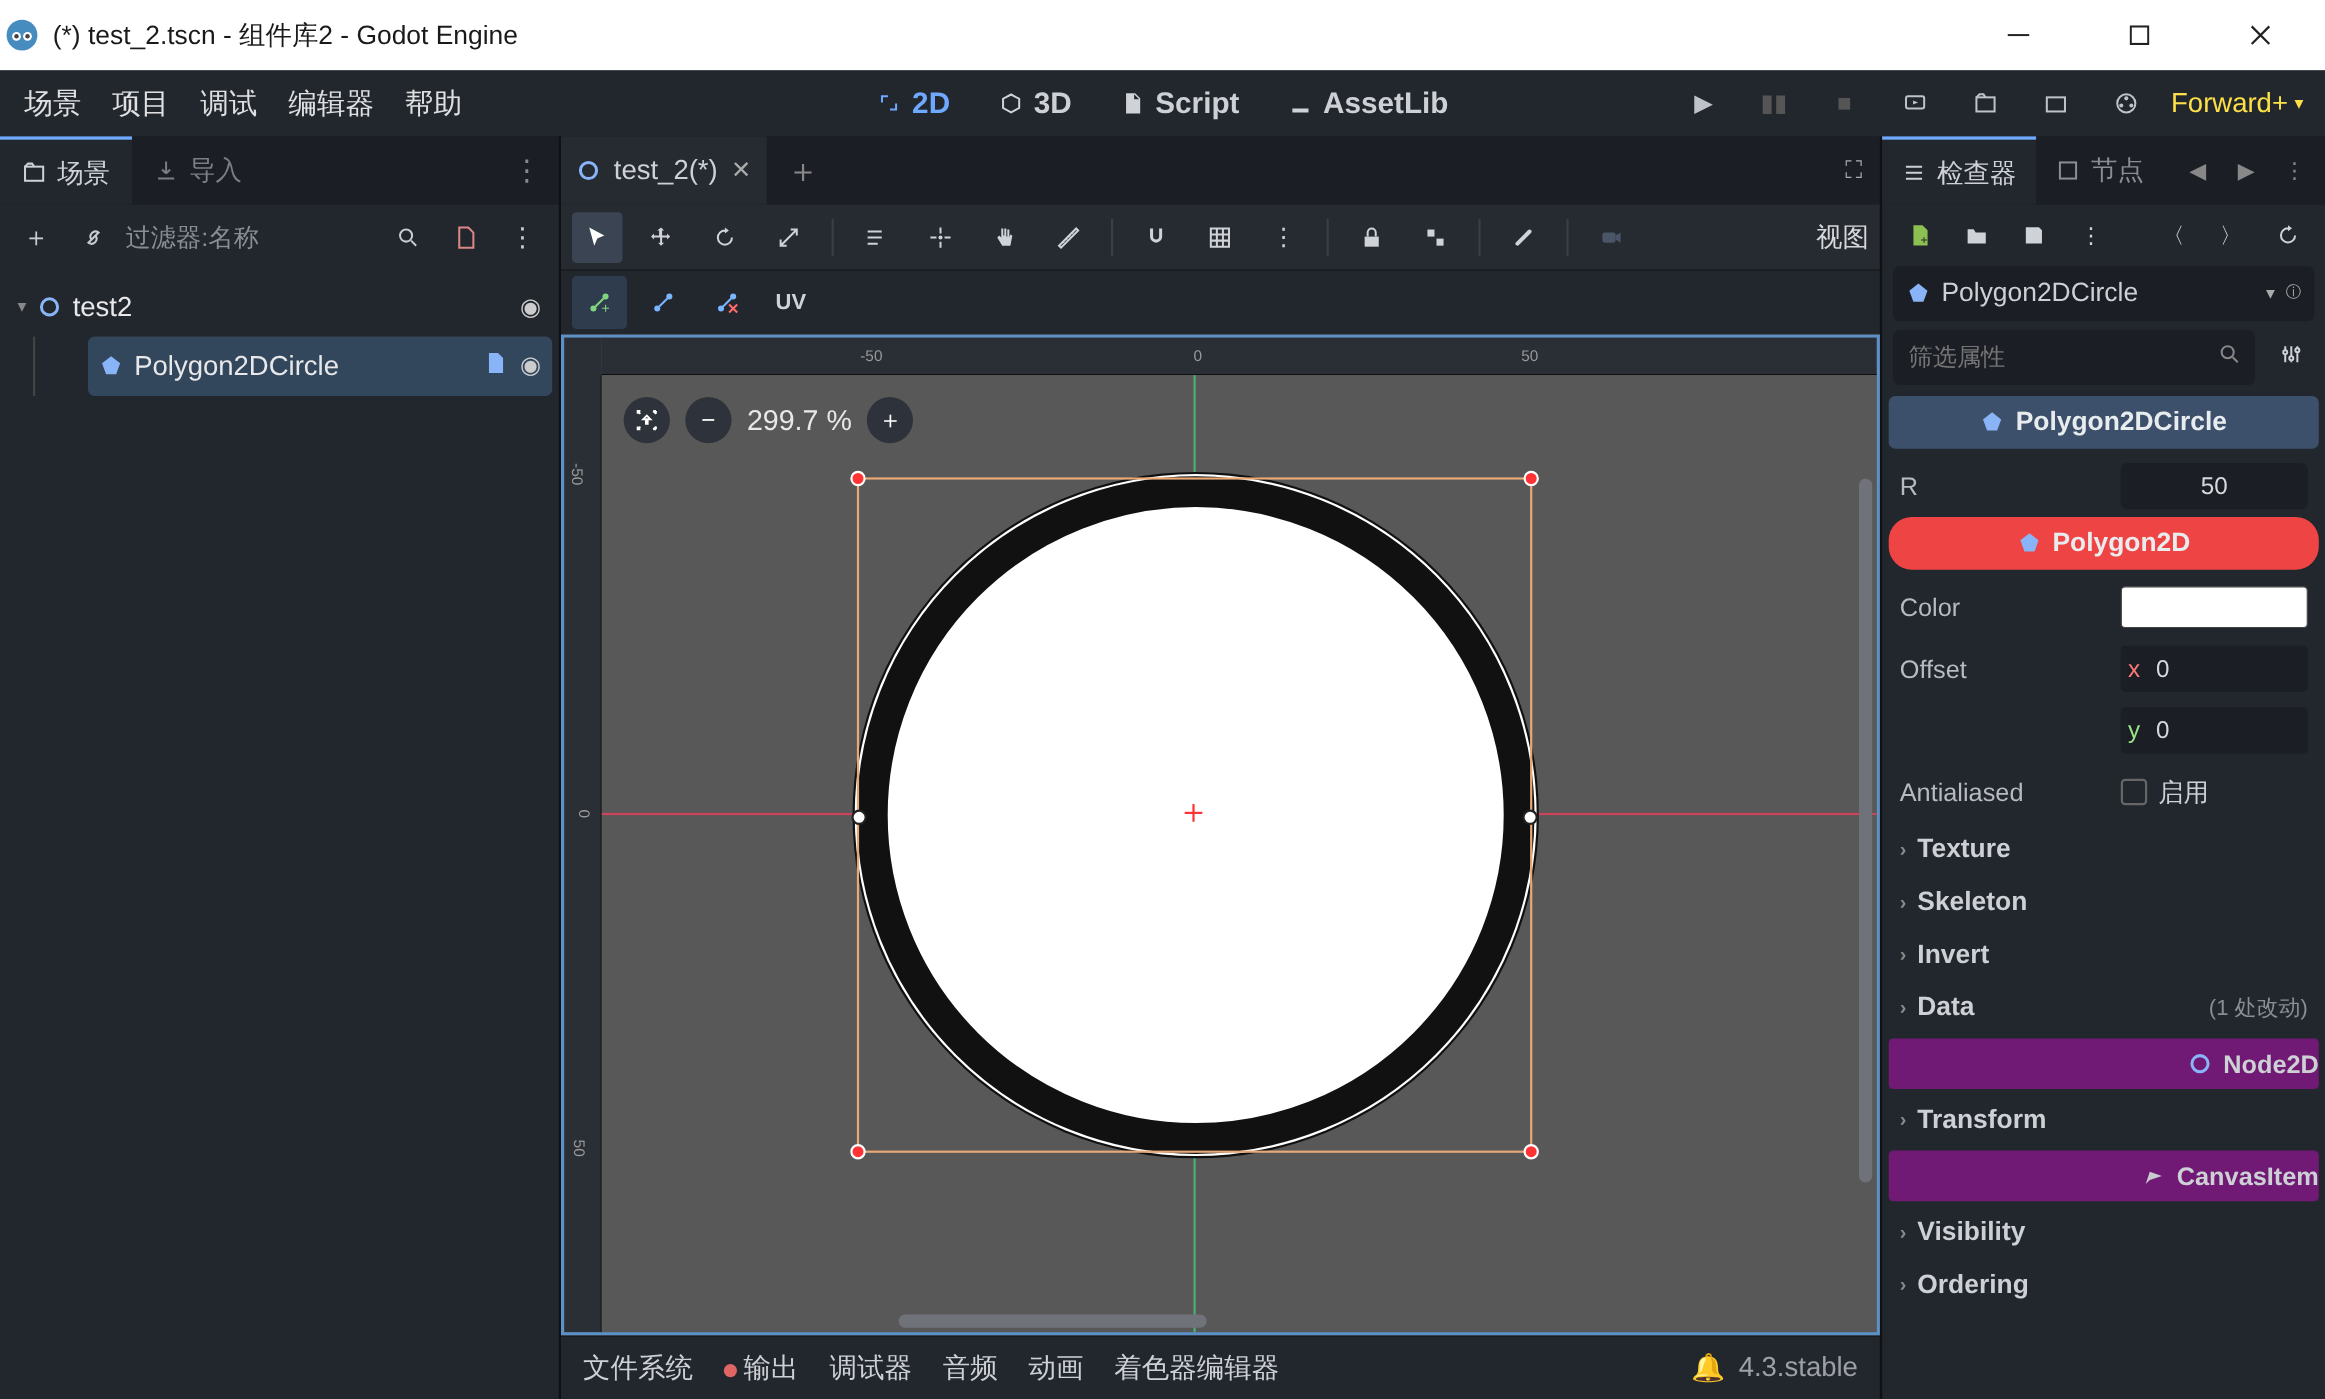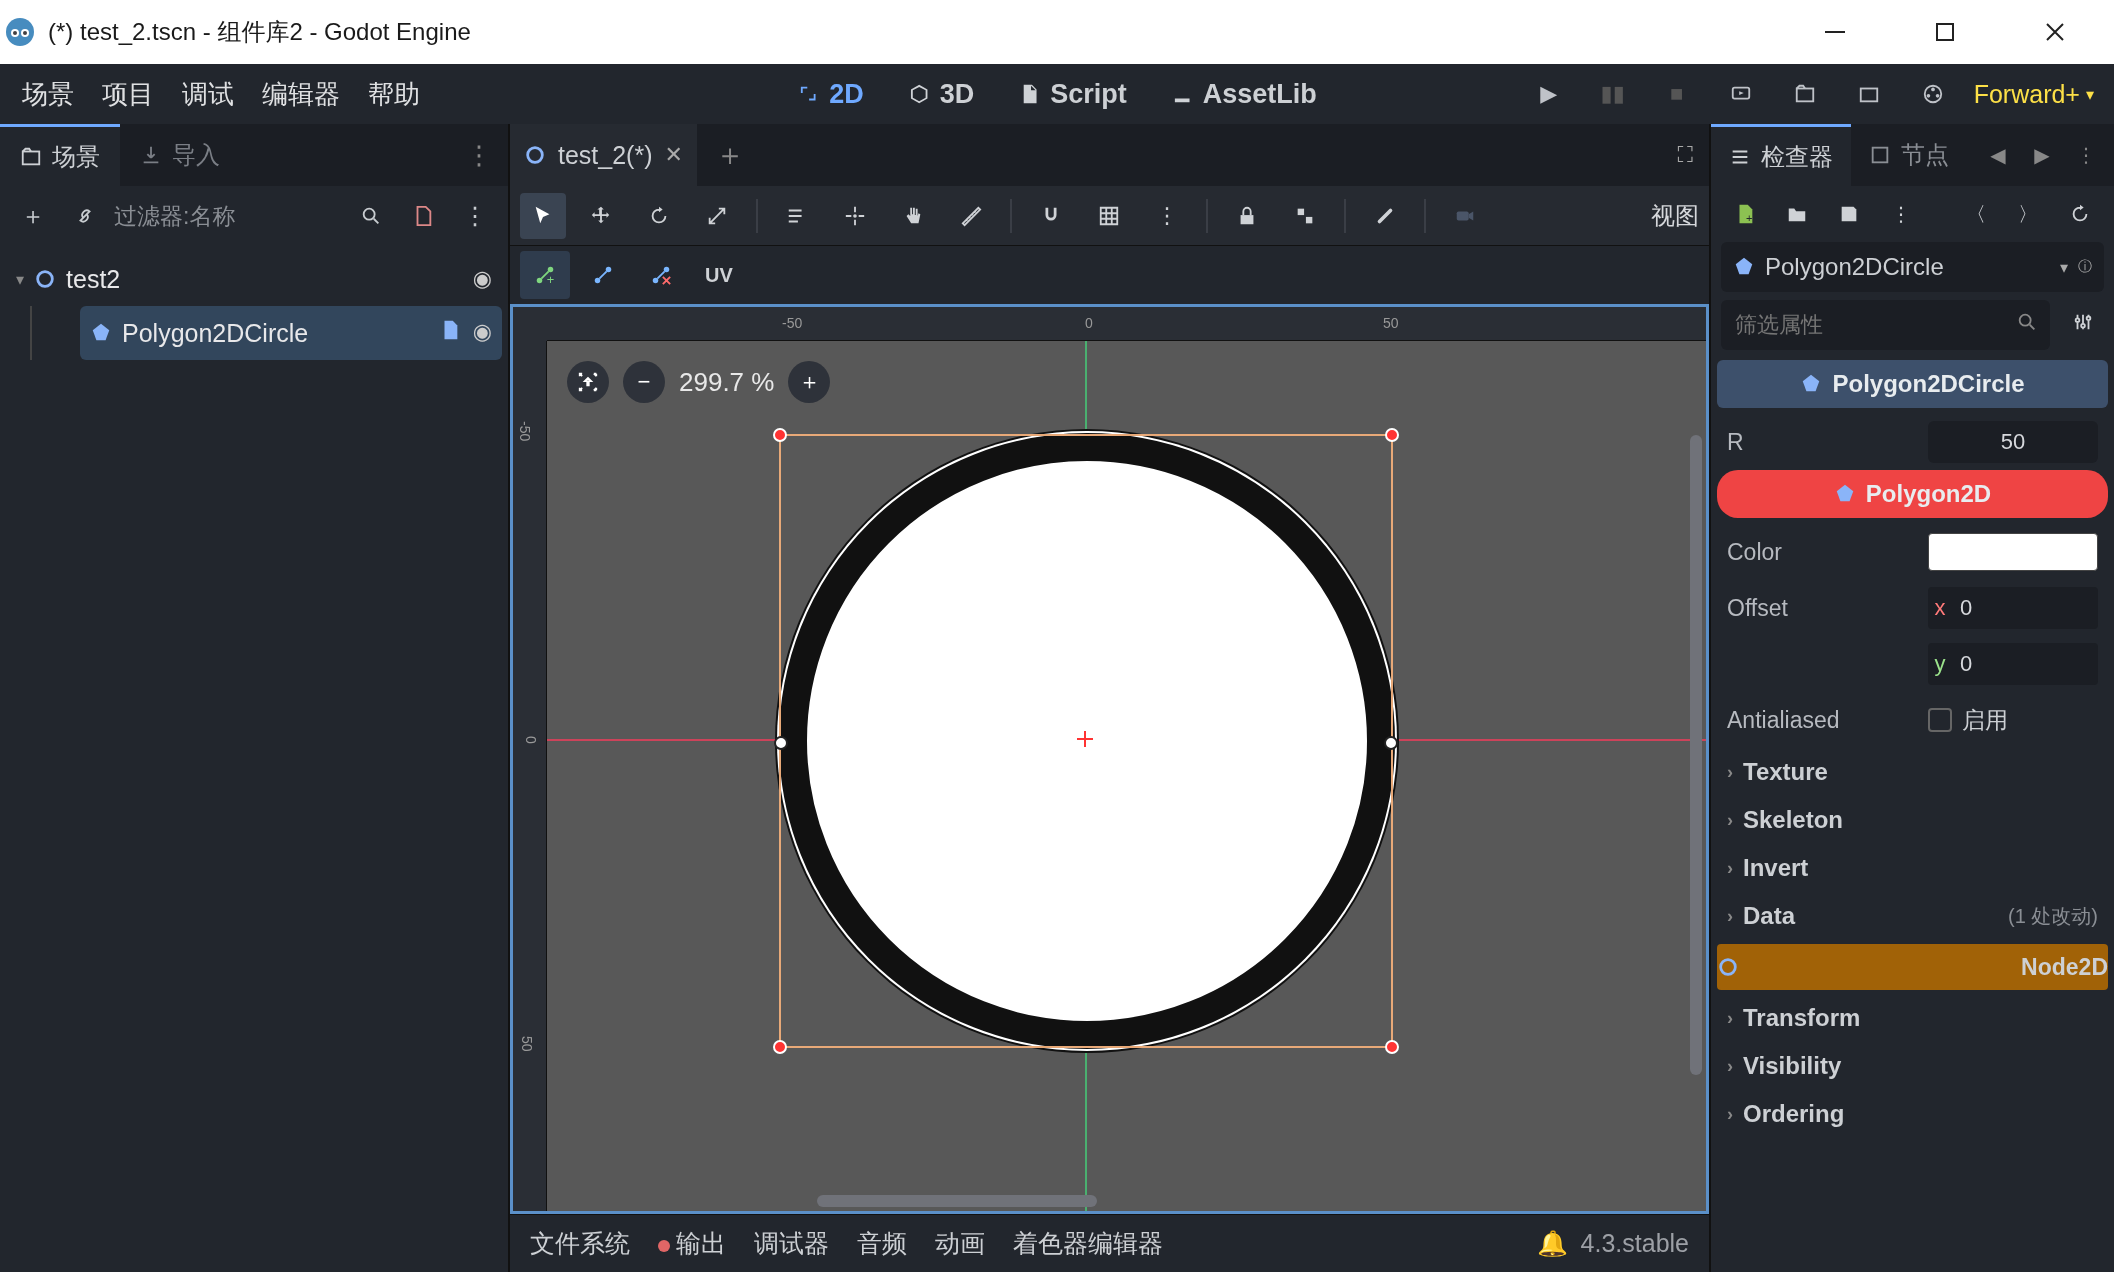--- a/index.html
+++ b/index.html
@@ -117,21 +117,21 @@
 .prop-row .xybox{width:170px;height:42px;background:#1b1e24;border-radius:4px;display:flex;align-items:center;color:#d6d8dc;font-size:22px;}
 .prop-row .xybox .axis{width:24px;text-align:center;}
 .prop-row .xybox .axis.x{color:#ff7a7a;}
 .prop-row .xybox .axis.y{color:#9be28b;}
 .prop-row .xybox .num{flex:1;padding-left:8px;}
 .color-swatch{width:170px;height:38px;background:#ffffff;border:1px solid #444;border-radius:4px;}
 .checkbox{width:24px;height:24px;border:2px solid #666;border-radius:4px;display:inline-block;margin-right:10px;}
 .group-row{height:48px;display:flex;align-items:center;padding:0 10px;gap:10px;font-size:24px;font-weight:600;cursor:pointer;}
 .group-row .chev{color:#888;font-size:18px;}
 .group-row .meta{margin-left:auto;color:#8a8e94;font-size:20px;font-weight:400;}
-.class-header{height:46px;background:#a16207;display:flex;align-items:center;justify-content:space-between;gap:10px;font-size:23px;font-weight:600;margin:4px 0;border-radius:4px;}
+.class-header{height:46px;background:#701a75;display:flex;align-items:center;justify-content:flex-end;gap:10px;font-size:23px;font-weight:600;margin:4px 0;border-radius:4px;}
 
 svg.icon{width:22px;height:22px;fill:currentColor;}
 </style>
 </head>
 <body>
 
 <div class="titlebar">
   <div class="titlebar-title">
     <svg class="godot-logo" viewBox="0 0 32 32">
         <circle cx="16" cy="16" r="14" fill="#478cbf"></circle>
@@ -624,20 +624,26 @@
       <div class="class-header">
           <svg class="polyicon" viewBox="0 0 24 24">
             <circle cx="12" cy="12" r="8" fill="none" stroke="#8ab4f8" stroke-width="3"></circle>
           </svg>
           <span>Node2D</span>
         </div>
       <div class="group-row">
           <span class="chev">›</span>
           <span>Transform</span>
         </div>
+      <div class="class-header">
+          <svg class="polyicon" viewBox="0 0 24 24">
+            <path d="M4 20l4-12 12 4-12 4z" fill="#c8ccd0"></path>
+          </svg>
+          <span>CanvasItem</span>
+        </div>
       <div class="group-row">
           <span class="chev">›</span>
           <span>Visibility</span>
         </div>
       <div class="group-row">
           <span class="chev">›</span>
           <span>Ordering</span>
         </div>
     </div>
   </div>

